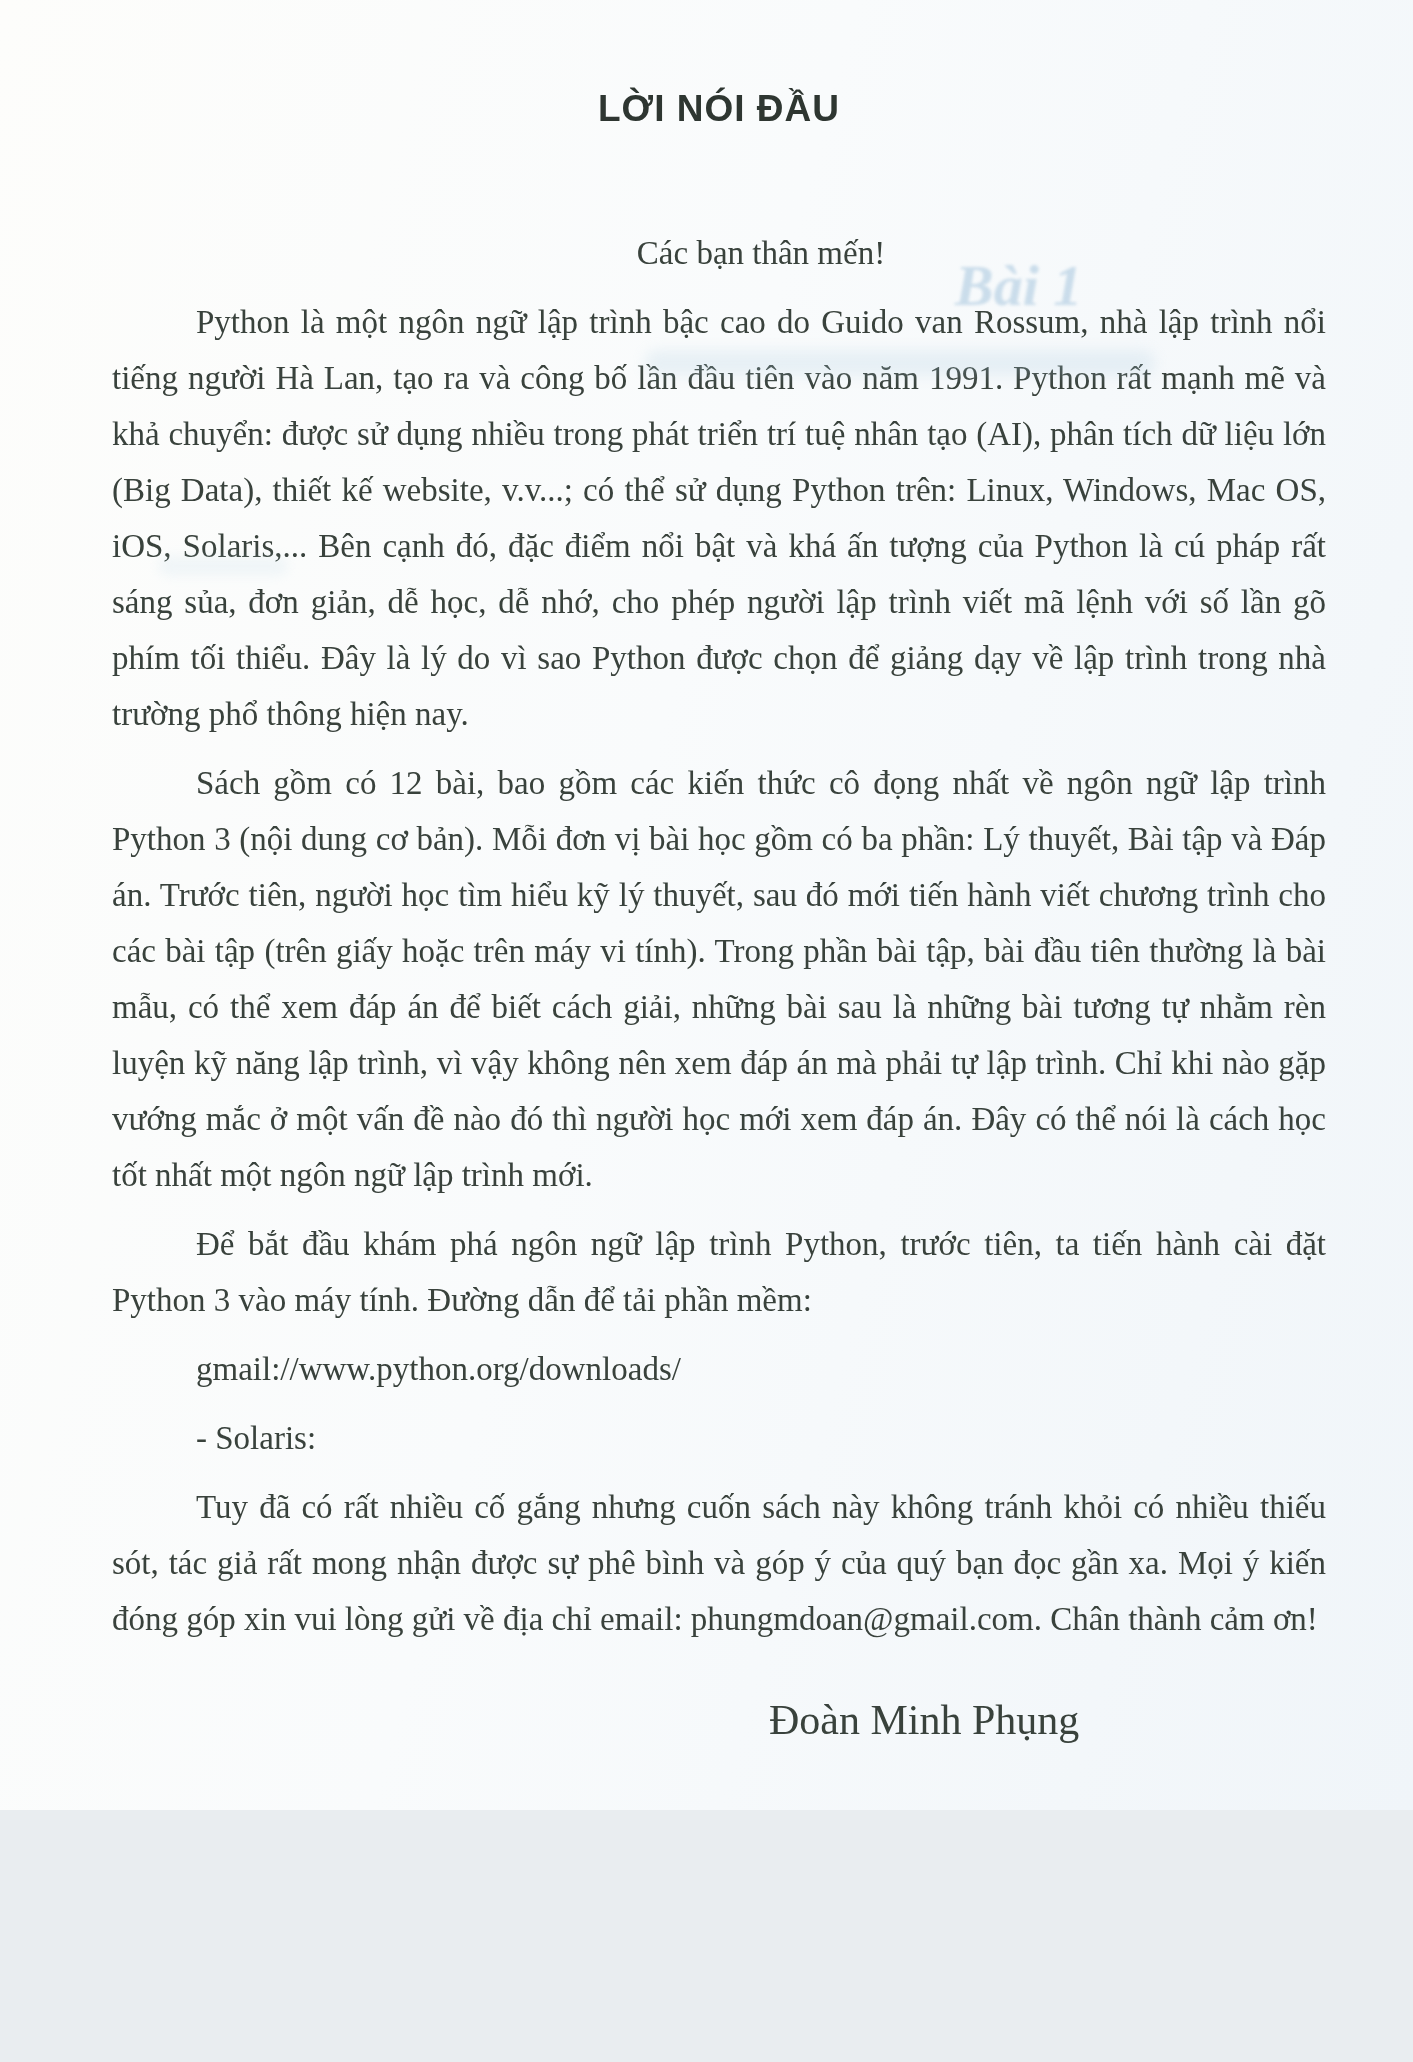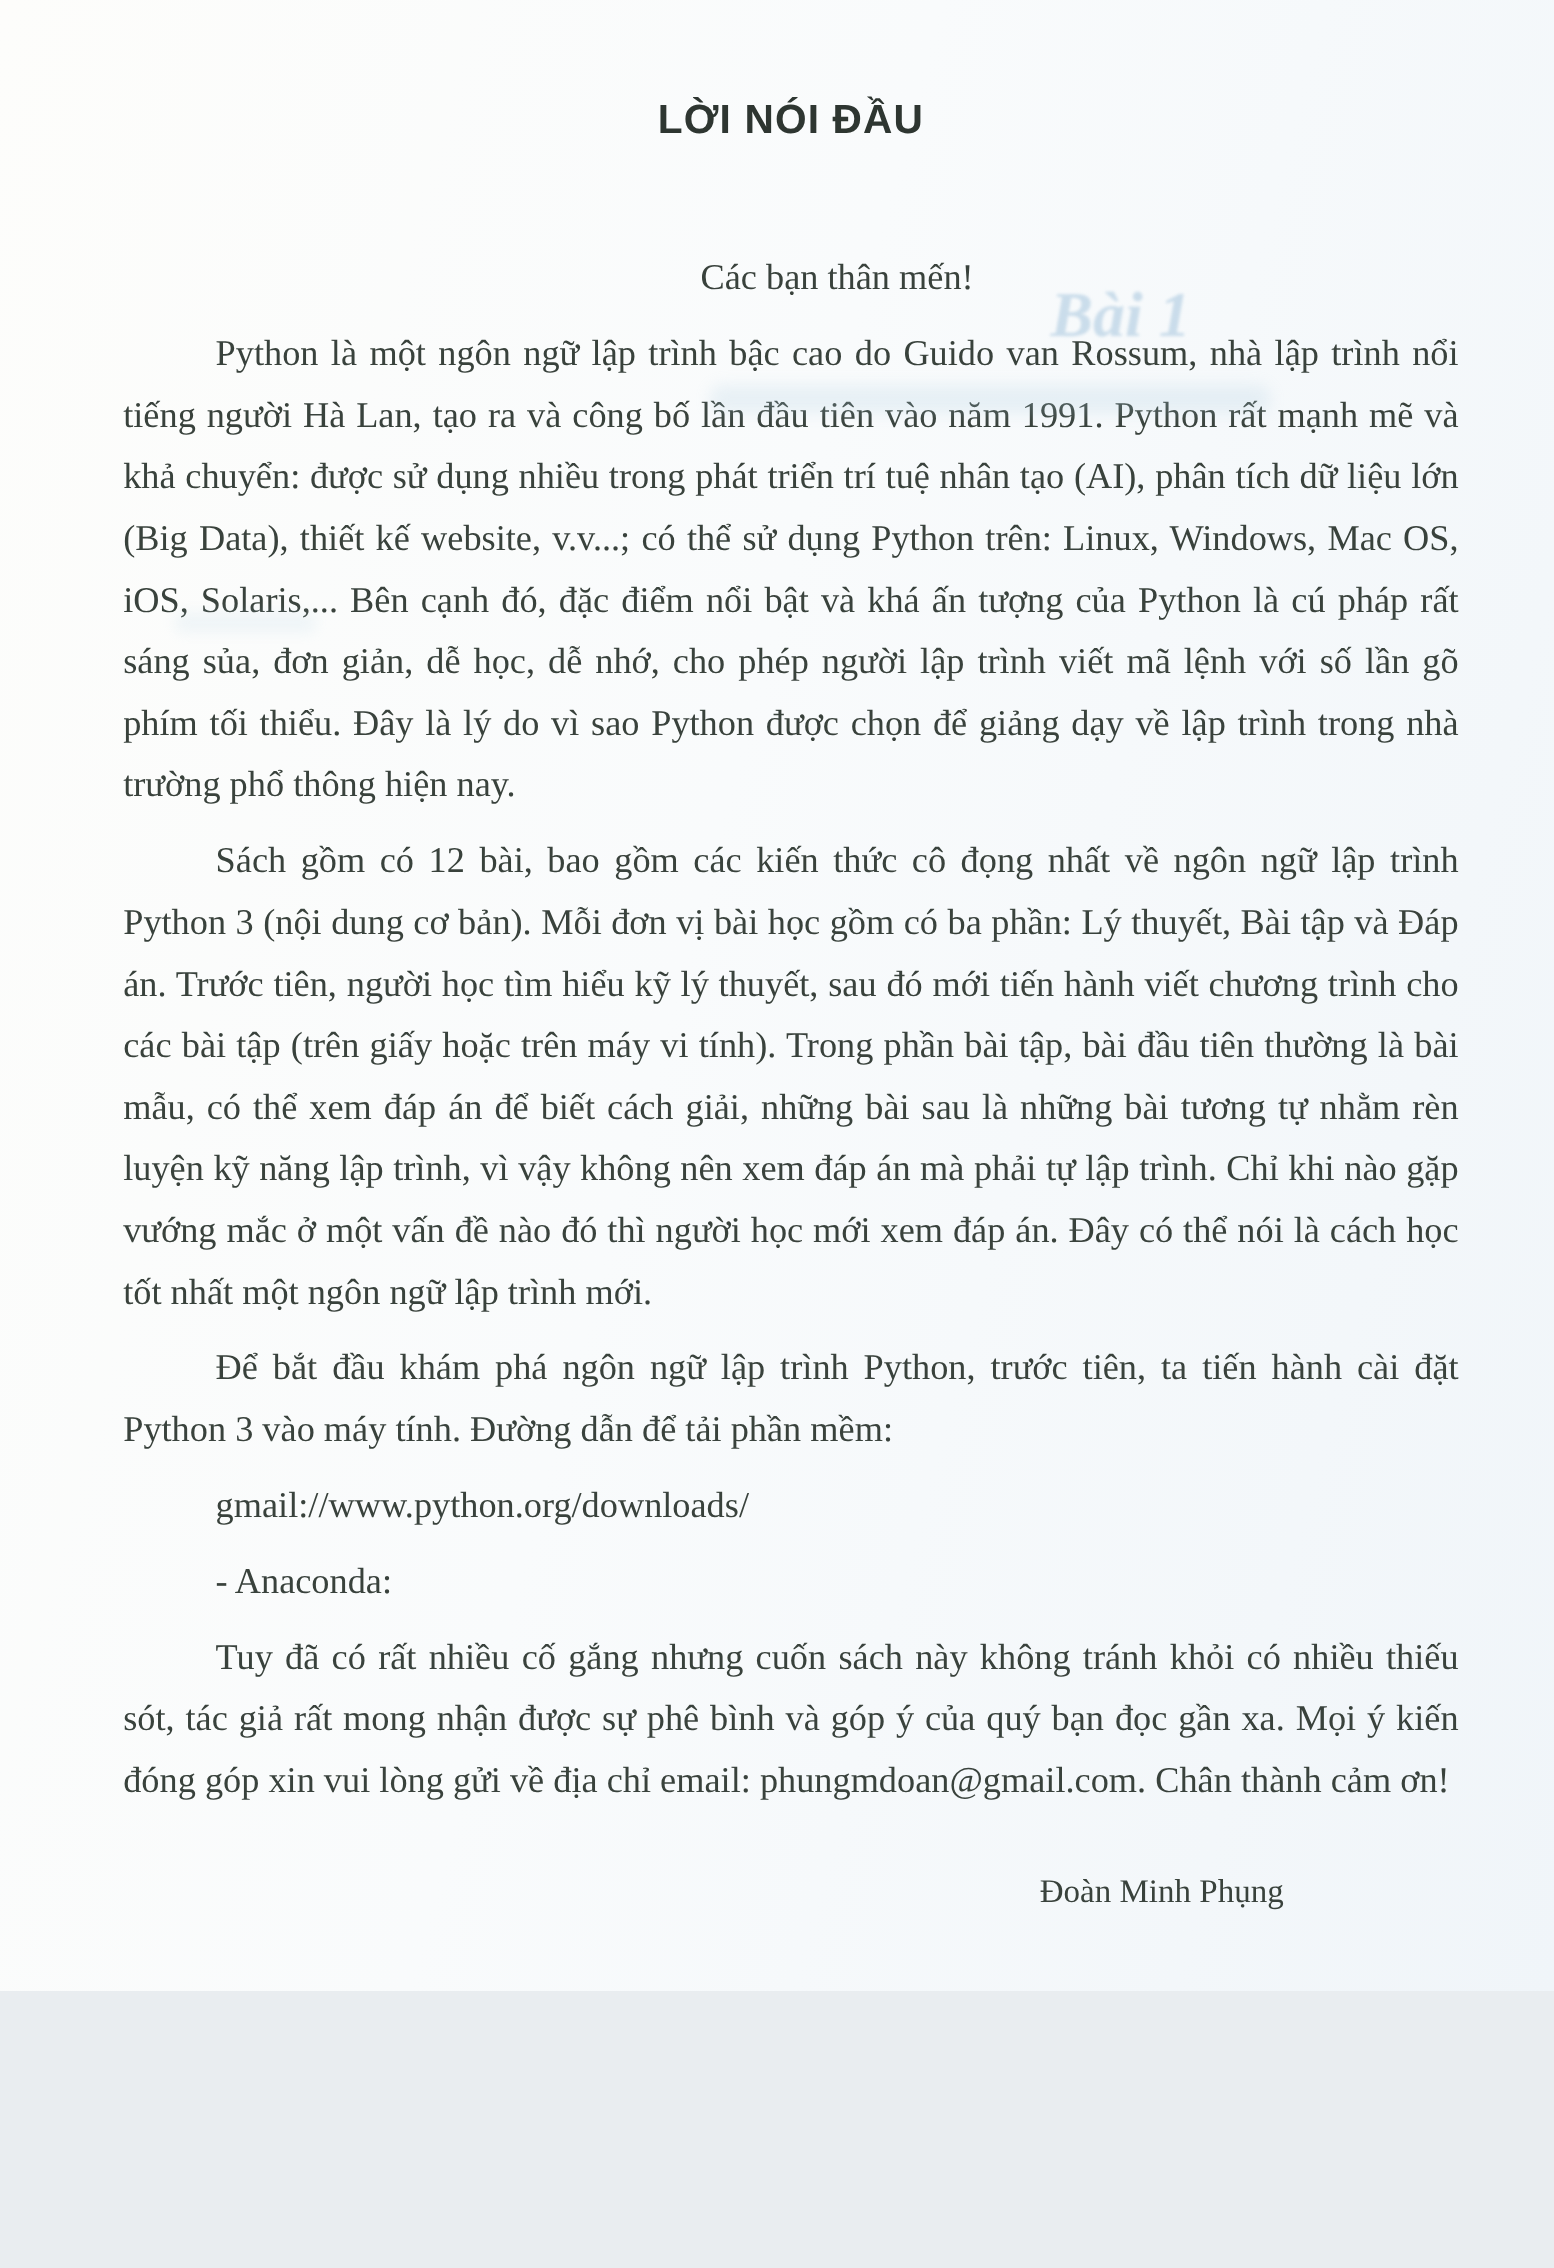--- a/index.html
+++ b/index.html
@@ -33,21 +33,21 @@
     text-indent: 84px;
     text-align: justify;
   }
   .list-line { margin: 13px 0 0 0; padding-left: 84px; }
   .signature {
     margin: 45px 0 0 46.9%;
     width: 40%;
     text-align: center;
   }
   .signature .role { font-size: 33px; }
-  .signature .author { font-size: 30px; margin-top: 24px; text-align: right; }
+  .signature .author { font-size: 42px; margin-top: 24px; }
   .page-number {
     position: absolute;
     left: 1283px; top: 1966px;
     font-family: "Liberation Sans", sans-serif;
     font-weight: bold;
     font-size: 31px;
     color: #4d5248;
   }
   
   .bleed-text {
@@ -98,21 +98,21 @@
 
     <p class="para">Python là một ngôn ngữ lập trình bậc cao do Guido van Rossum, nhà lập trình nổi tiếng người Hà Lan, tạo ra và công bố lần đầu tiên vào năm 1991. Python rất mạnh mẽ và khả chuyển: được sử dụng nhiều trong phát triển trí tuệ nhân tạo (AI), phân tích dữ liệu lớn (Big Data), thiết kế website, v.v...; có thể sử dụng Python trên: Linux, Windows, Mac OS, iOS, Solaris,... Bên cạnh đó, đặc điểm nổi bật và khá ấn tượng của Python là cú pháp rất sáng sủa, đơn giản, dễ học, dễ nhớ, cho phép người lập trình viết mã lệnh với số lần gõ phím tối thiểu. Đây là lý do vì sao Python được chọn để giảng dạy về lập trình trong nhà trường phổ thông hiện nay.</p>
 
     <p class="para">Sách gồm có 12 bài, bao gồm các kiến thức cô đọng nhất về ngôn ngữ lập trình Python 3 (nội dung cơ bản). Mỗi đơn vị bài học gồm có ba phần: Lý thuyết, Bài tập và Đáp án. Trước tiên, người học tìm hiểu kỹ lý thuyết, sau đó mới tiến hành viết chương trình cho các bài tập (trên giấy hoặc trên máy vi tính). Trong phần bài tập, bài đầu tiên thường là bài mẫu, có thể xem đáp án để biết cách giải, những bài sau là những bài tương tự nhằm rèn luyện kỹ năng lập trình, vì vậy không nên xem đáp án mà phải tự lập trình. Chỉ khi nào gặp vướng mắc ở một vấn đề nào đó thì người học mới xem đáp án. Đây có thể nói là cách học tốt nhất một ngôn ngữ lập trình mới.</p>
 
     <p class="para">Để bắt đầu khám phá ngôn ngữ lập trình Python, trước tiên, ta tiến hành cài đặt Python 3 vào máy tính. Đường dẫn để tải phần mềm:</p>
 
 
     <div class="list-line">gmail://www.python.org/downloads/</div>
 
-    <div class="list-line">- Anaconda:</div>
+    <div class="list-line">- Solaris:</div>
 
 
     <p class="para">Tuy đã có rất nhiều cố gắng nhưng cuốn sách này không tránh khỏi có nhiều thiếu sót, tác giả rất mong nhận được sự phê bình và góp ý của quý bạn đọc gần xa. Mọi ý kiến đóng góp xin vui lòng gửi về địa chỉ email: phungmdoan@gmail.com. Chân thành cảm ơn!</p>
 
     <div class="signature">
       <div class="author">Đoàn Minh Phụng</div>
     </div>
 
   </div>
 

